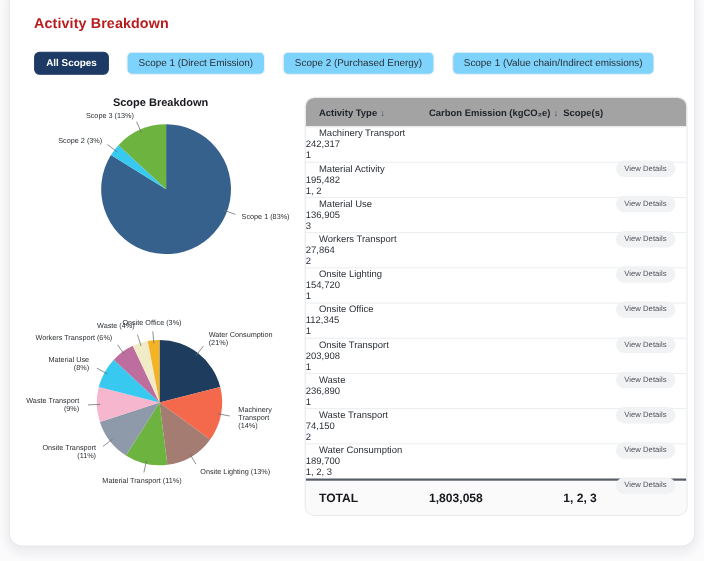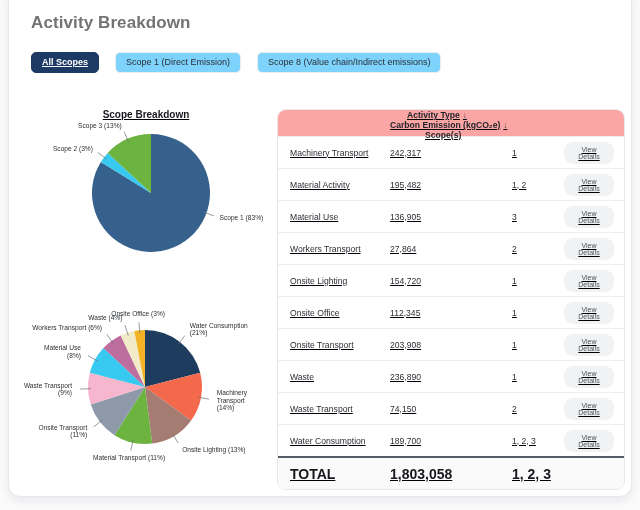--- a/index.html
+++ b/index.html
@@ -8,59 +8,60 @@
     background:#fbfbfc;
     font-family:"Liberation Sans", sans-serif;
   }
   .card{
     position:absolute;left:8px;right:8px;top:-14px;bottom:13px;
     background:#ffffff;border:1px solid #e7e8ec;border-radius:12px;
     box-shadow:0 4px 10px rgba(20,30,50,.08);
     padding:26px 6px 0 14px;box-sizing:border-box;
   }
   .page-title{
-    margin:0;font-size:17px;font-weight:700;color:#737373;padding-left:8px;letter-spacing:.1px;
+    margin:0;font-size:13px;font-weight:700;color:#b91c1c;padding-left:8px;letter-spacing:.1px;
   }
   .tabs{display:flex;gap:16px;margin-top:19px;padding-left:8px;align-items:center;}
   .tab{
     font-size:9px;color:#2a2e34;padding:5px 10px;border:1px solid #eceef1;border-radius:5px;
     background:#7dd3fc;cursor:pointer;white-space:nowrap;font-family:inherit;line-height:1;
   }
-  .tab.active{background:#1d3a64;color:#ffffff;border-color:#1d3a64;font-weight:700;text-decoration:underline;}
-  .content{display:flex;margin-top:36px;text-decoration:underline;}
+  .tab.active{background:#1d3a64;color:#ffffff;border-color:#1d3a64;font-weight:700;}
+  .content{display:flex;margin-top:20px;}
   .charts-col{width:262px;flex:none;margin-left:-8px;}
   .chart-block2{margin-top:26px;}
   .chart-title{font-size:10px;font-weight:700;color:#16181d;text-align:center;margin:0 0 1px 0;}
   svg{display:block;}
   .pie-label{font-size:6.6px;fill:#2b2f33;}
   .table-col{flex:1;}
   .table-wrap{border:1px solid #e6e8eb;border-radius:9px;overflow:hidden;background:#fff;}
-  .t-header{display:flex;background:#fca5a5;height:26px;align-items:center;font-size:8.6px;font-weight:700;color:#1d2228;flex-direction:column;}
-  .t-row{display:flex;height:31px;align-items:center;border-top:1px solid #eceef0;font-size:8.6px;color:#2a2f36;background:#fff;}
-  .t-total{display:flex;height:31px;align-items:center;border-top:2px solid #565d66;font-weight:700;font-size:14px;color:#16181d;background:#fafafb;}
+  .t-header{display:flex;background:#a3a3a3;height:26px;align-items:center;font-size:8.6px;font-weight:700;color:#1d2228;}
+  .t-row{display:flex;height:31px;border-top:1px solid #eceef0;font-size:8.6px;color:#2a2f36;background:#fff;flex-direction:column;}
+  .t-total{display:flex;height:31px;align-items:center;border-top:2px solid #565d66;font-weight:700;font-size:11px;color:#16181d;background:#fafafb;}
   .c-name{width:112px;padding-left:12px;box-sizing:border-box;}
   .c-val{width:122px;}
   .c-scope{width:52px;}
   .c-action{flex:1;display:flex;justify-content:flex-end;padding-right:10px;}
   .sort{font-size:8px;margin-left:3px;font-weight:400;color:#3a3f46;}
   .vd-btn{
     background:#f1f2f4;border:none;border-radius:9px;font-size:7px;color:#4c5158;
     padding:4px 8px;font-family:inherit;cursor:pointer;line-height:1;
   }
 </style>
 </head>
 <body>
 
 <div class="card">
   <h1 class="page-title">Activity Breakdown</h1>
 
   <div class="tabs">
       <button class="tab active">All Scopes</button>
       <button class="tab">Scope 1 (Direct Emission)</button>
-      <button class="tab">Scope 8 (Value chain/Indirect emissions)</button>
+      <button class="tab">Scope 2 (Purchased Energy)</button>
+      <button class="tab">Scope 1 (Value chain/Indirect emissions)</button>
     </div>
 
   <div class="content">
     <div class="charts-col">
       <div class="chart-block1">
         <div class="chart-title">Scope Breakdown</div>
         <svg id="pie1" width="262" height="152" viewBox="0 0 262 152">
             <path d="M136,72 L136,13 A59,59 0 1 1 85.86619963297865,40.89369741098036 Z" fill="#35618c"></path>
             <line x1="188.62278676401087" y1="91.15312802623745" x2="198.95940559265586" y2="94.9153496028198" stroke="#6b6f73" stroke-width="0.7"></line>
             <text class="pie-label" text-anchor="start"><tspan x="204.59756131737132" y="98.96747046277382">Scope 1 (83%)</tspan></text>

